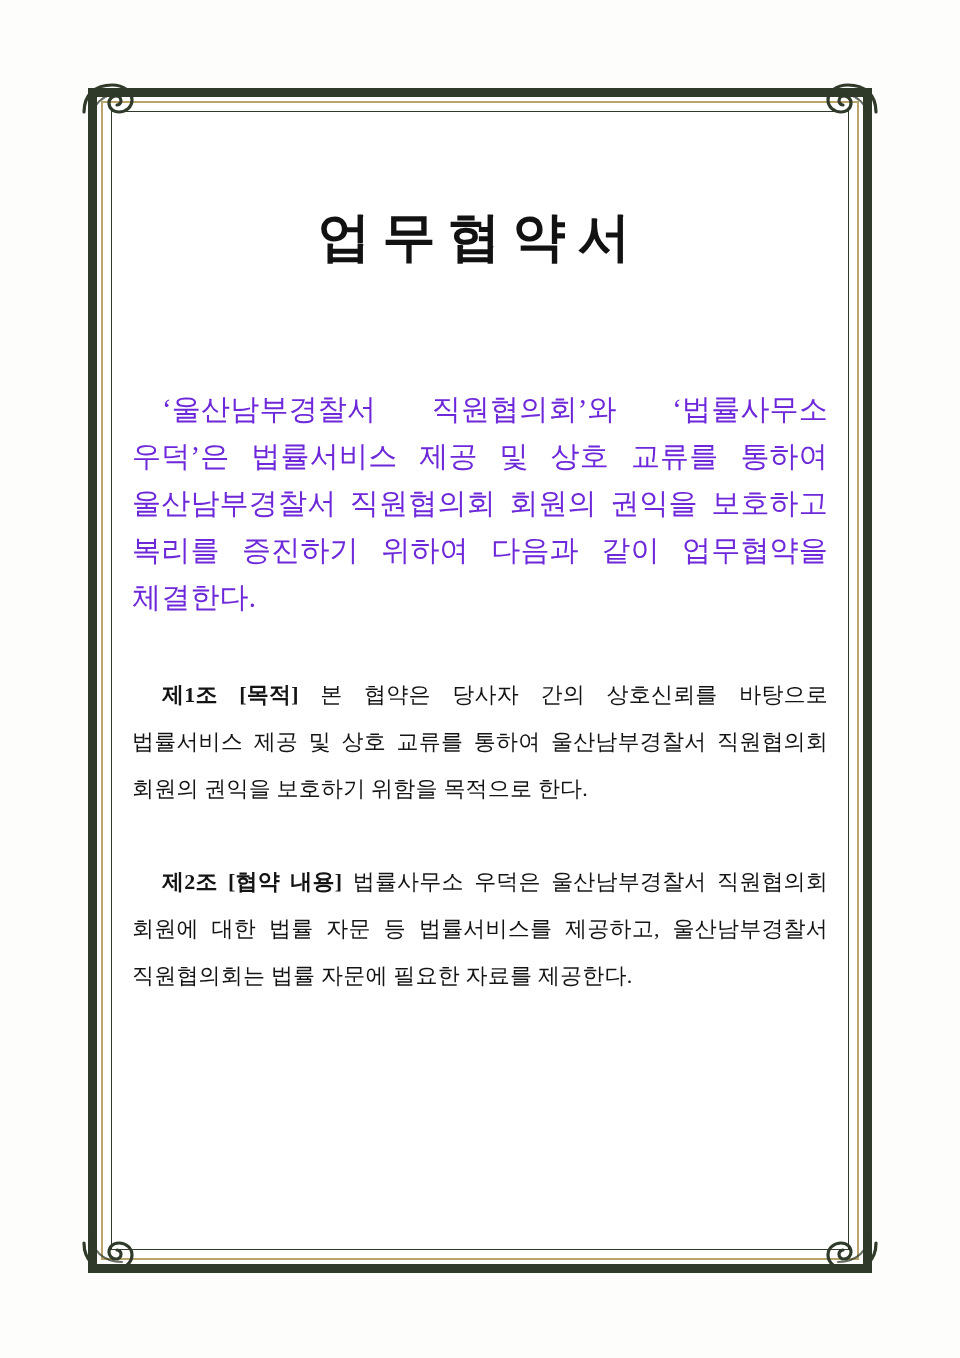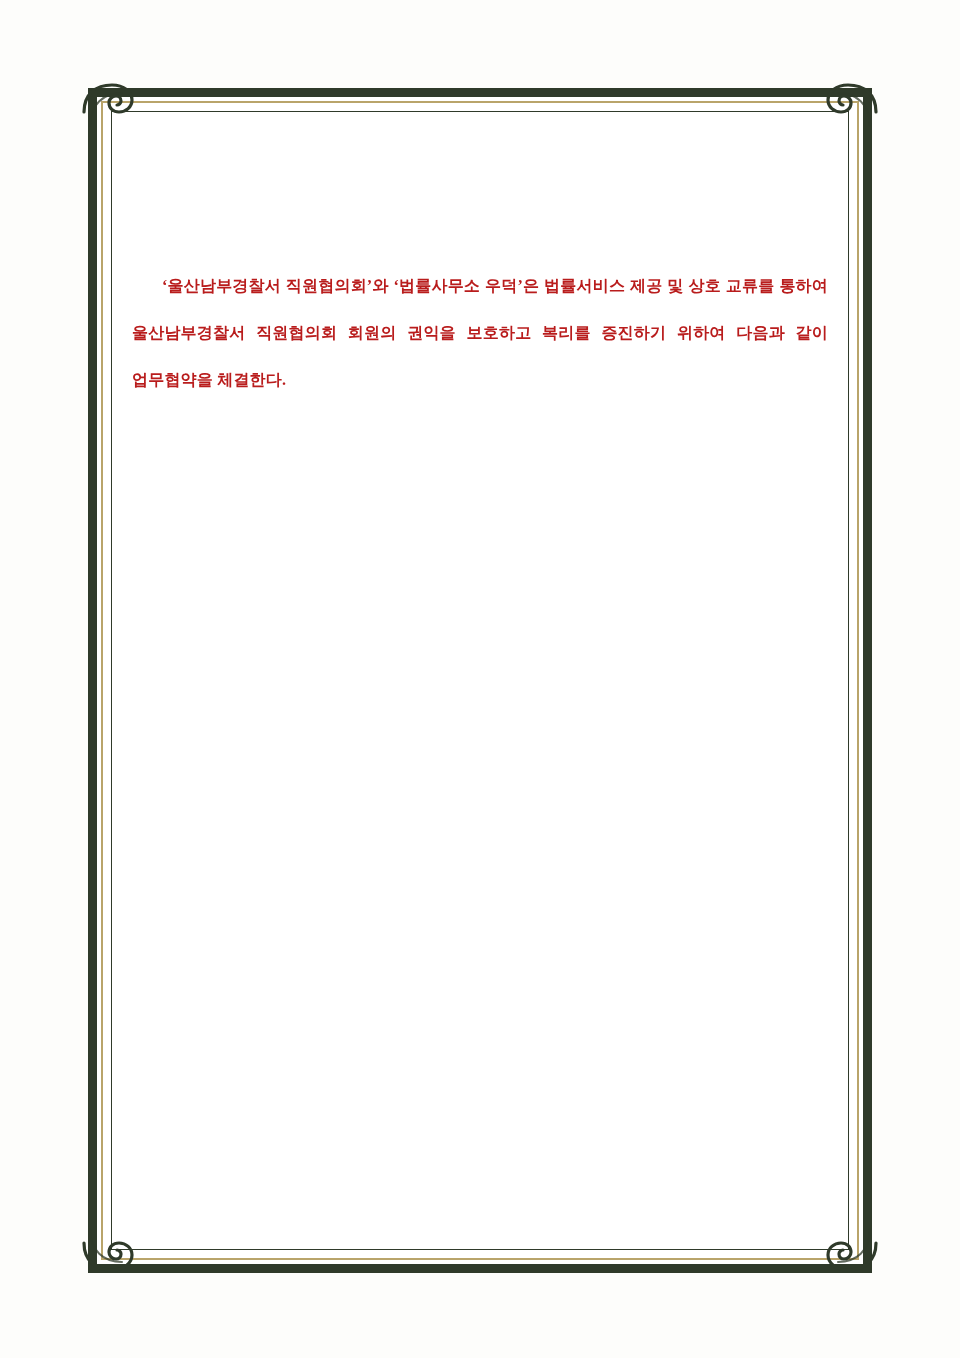--- a/index.html
+++ b/index.html
@@ -76,25 +76,25 @@
     font-weight: bold;
     letter-spacing: 12px;
     color: #121212;
     margin-top: 52px;
     margin-bottom: 0;
     font-family: "DejaVu Serif", "Liberation Serif", serif;
   }
 
   .preamble {
     margin-top: 112px;
-    font-size: 16px;
-    font-weight: bold;
+    font-size: 29px;
+    font-weight: normal;
     line-height: 47px;
     letter-spacing: 0.2px;
-    color: #b91c1c;
+    color: #6d28d9;
     text-align: justify;
     text-indent: 30px;
     word-break: keep-all;
   }
 
   .article {
     margin-top: 44px;
     font-size: 22px;
     line-height: 47px;
     letter-spacing: 0.2px;
@@ -141,19 +141,26 @@
 </div>
 <div class="corner br">
   <svg viewBox="0 0 74 58" fill="none" xmlns="http://www.w3.org/2000/svg">
     <path d="M2 30 C2 12, 14 3, 30 3 C42 3, 50 10, 50 18 C50 25, 44 30, 37 30 C31 30, 27 26, 27 21 C27 17, 30 14, 34 14 C37 14, 39 16, 39 19 C39 21, 37 23, 35 23" stroke="currentColor" stroke-width="3.2" stroke-linecap="round"></path>
     <path d="M8 44 C8 22, 22 11, 40 11" stroke="currentColor" stroke-width="2" stroke-linecap="round" opacity="0.75"></path>
   </svg>
 </div>
 
 <div class="doc-body">
 
+  <h1 class="doc-title">업무협약서</h1>
 
   <p class="preamble">‘울산남부경찰서 직원협의회’와 ‘법률사무소 우덕’은 법률서비스 제공 및 상호 교류를 통하여 울산남부경찰서 직원협의회 회원의 권익을 보호하고 복리를 증진하기 위하여 다음과 같이 업무협약을 체결한다.</p>
 
+  <p class="article sp-1">
+    <span class="art-head">제1조 [목적]</span><span> 본 협약은 당사자 간의 상호신뢰를 바탕으로 법률서비스 제공 및 상호 교류를 통하여 울산남부경찰서 직원협의회 회원의 권익을 보호하기 위함을 목적으로 한다.</span>
+  </p>
 
+  <p class="article sp-2">
+    <span class="art-head">제2조 [협약 내용]</span><span> 법률사무소 우덕은 울산남부경찰서 직원협의회 회원에 대한 법률 자문 등 법률서비스를 제공하고, 울산남부경찰서 직원협의회는 법률 자문에 필요한 자료를 제공한다.</span>
+  </p>
 
 
 </div>
 
 </body></html>

